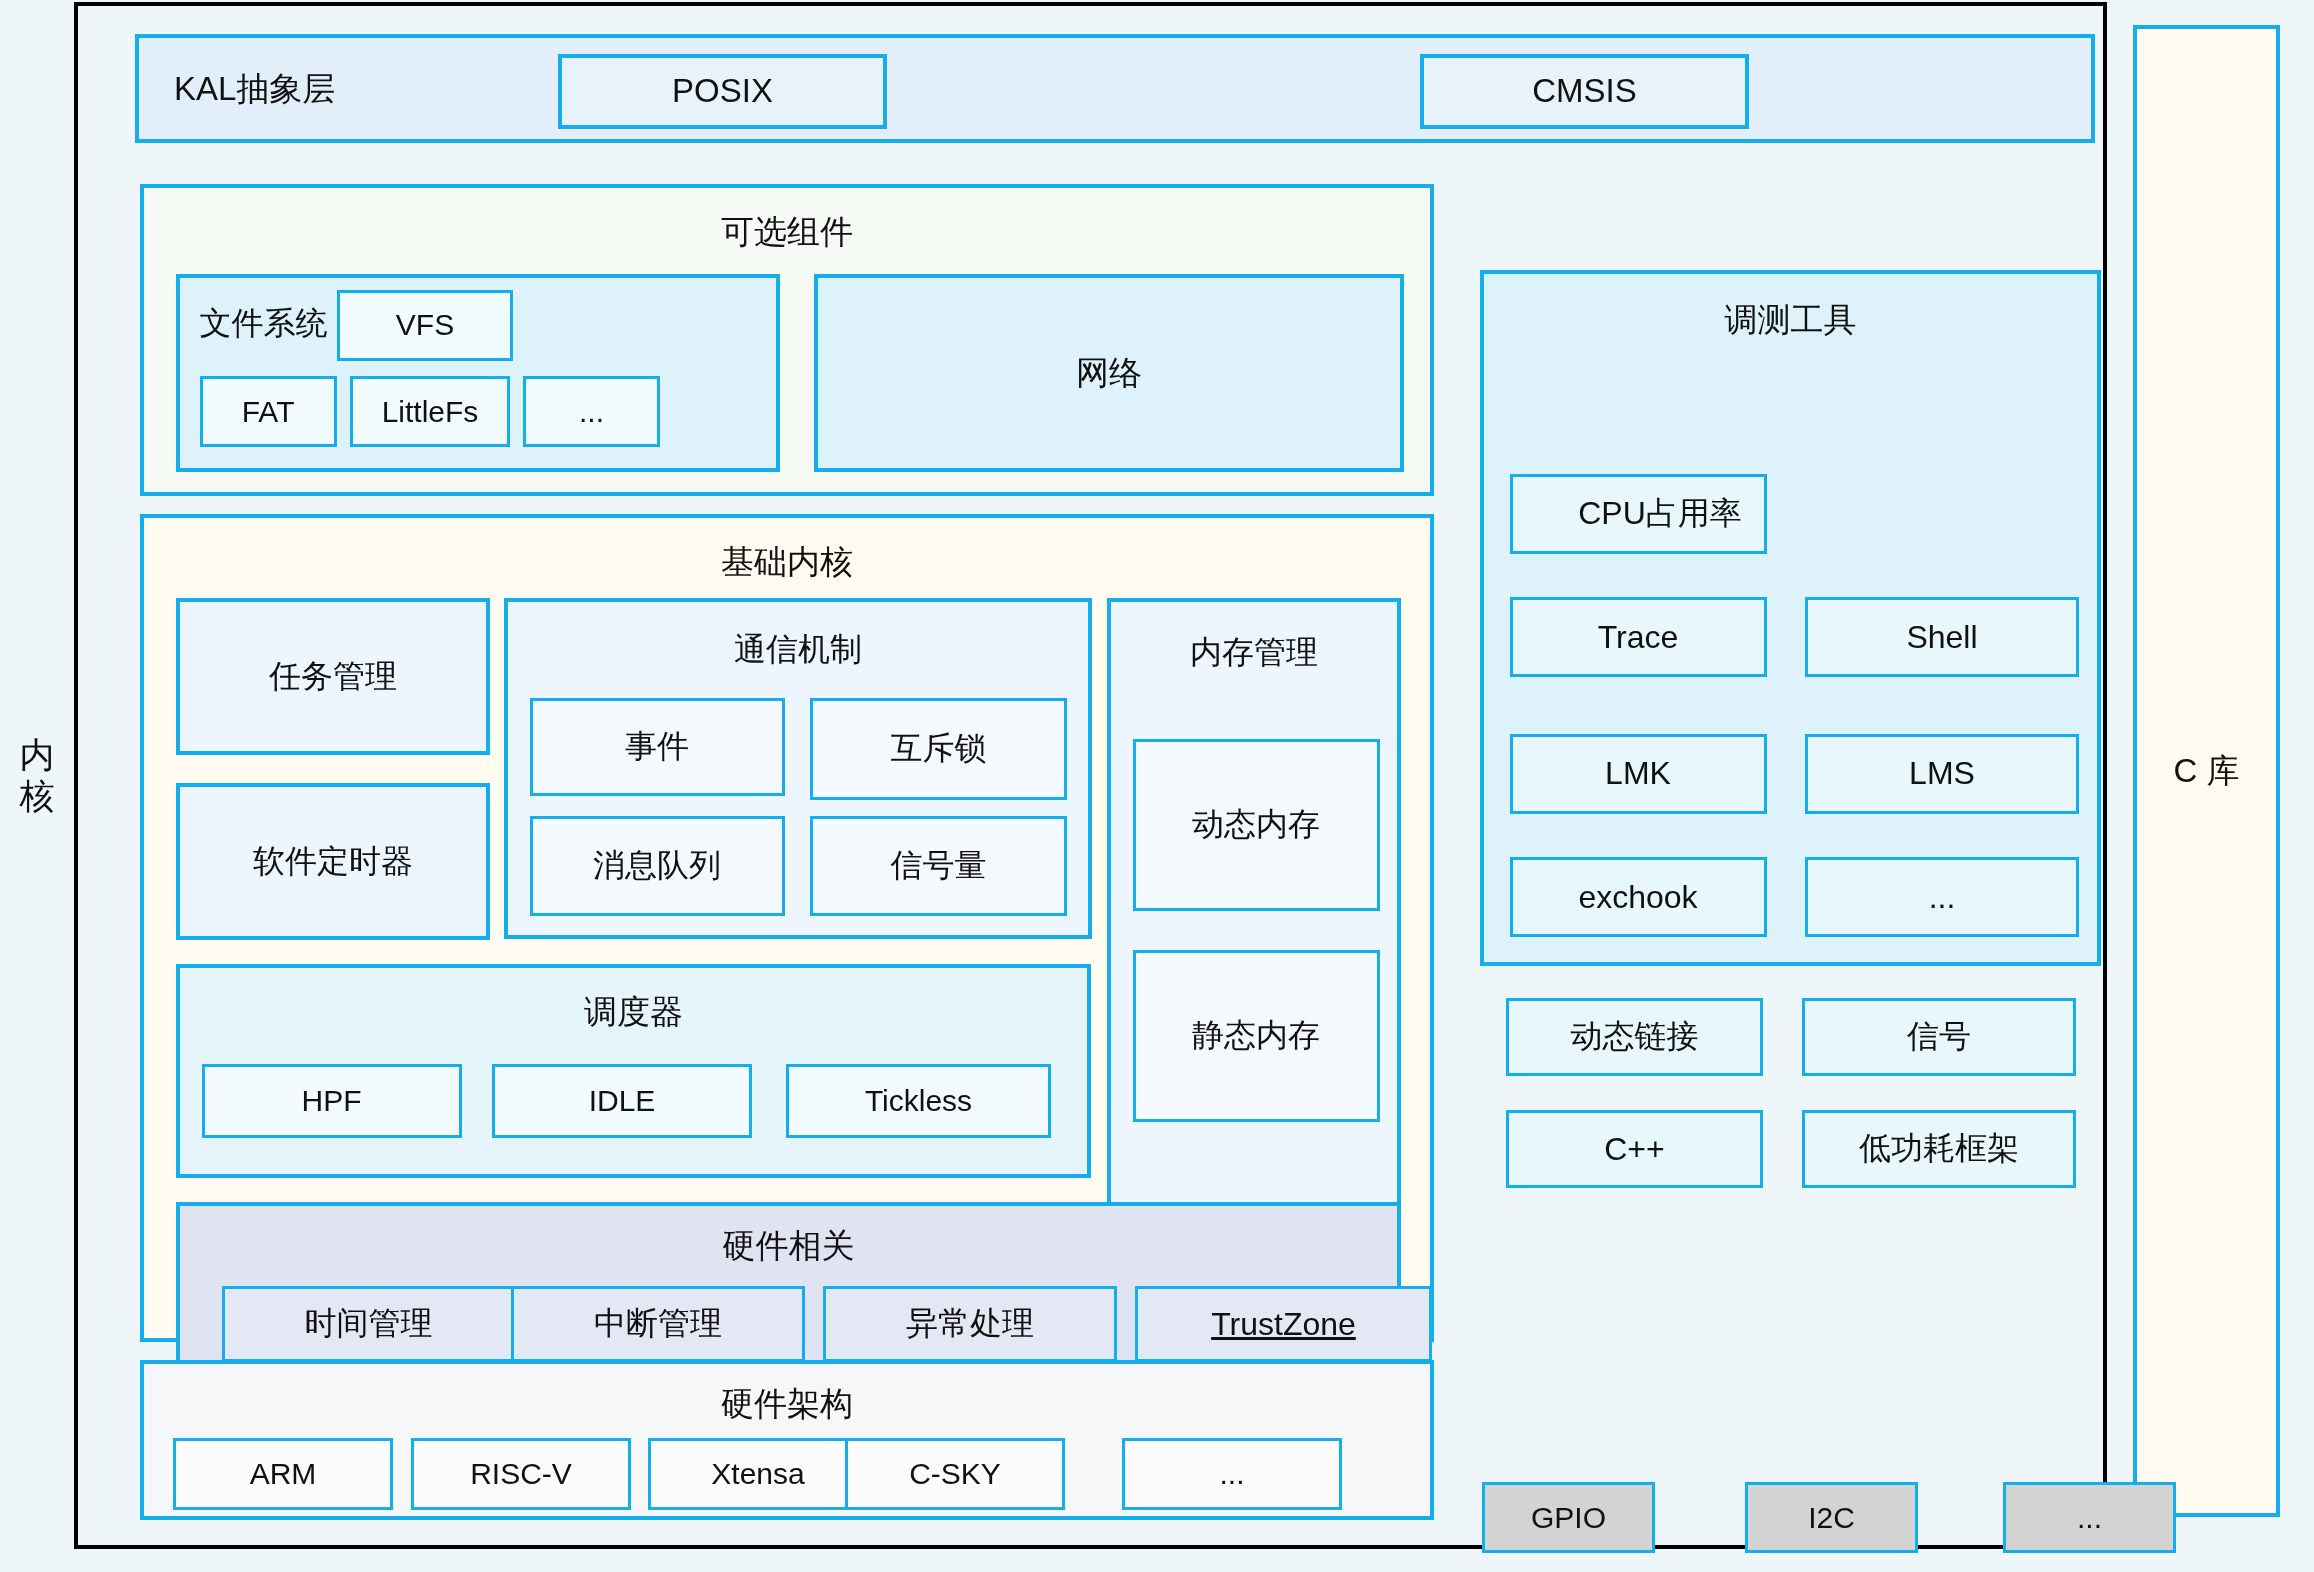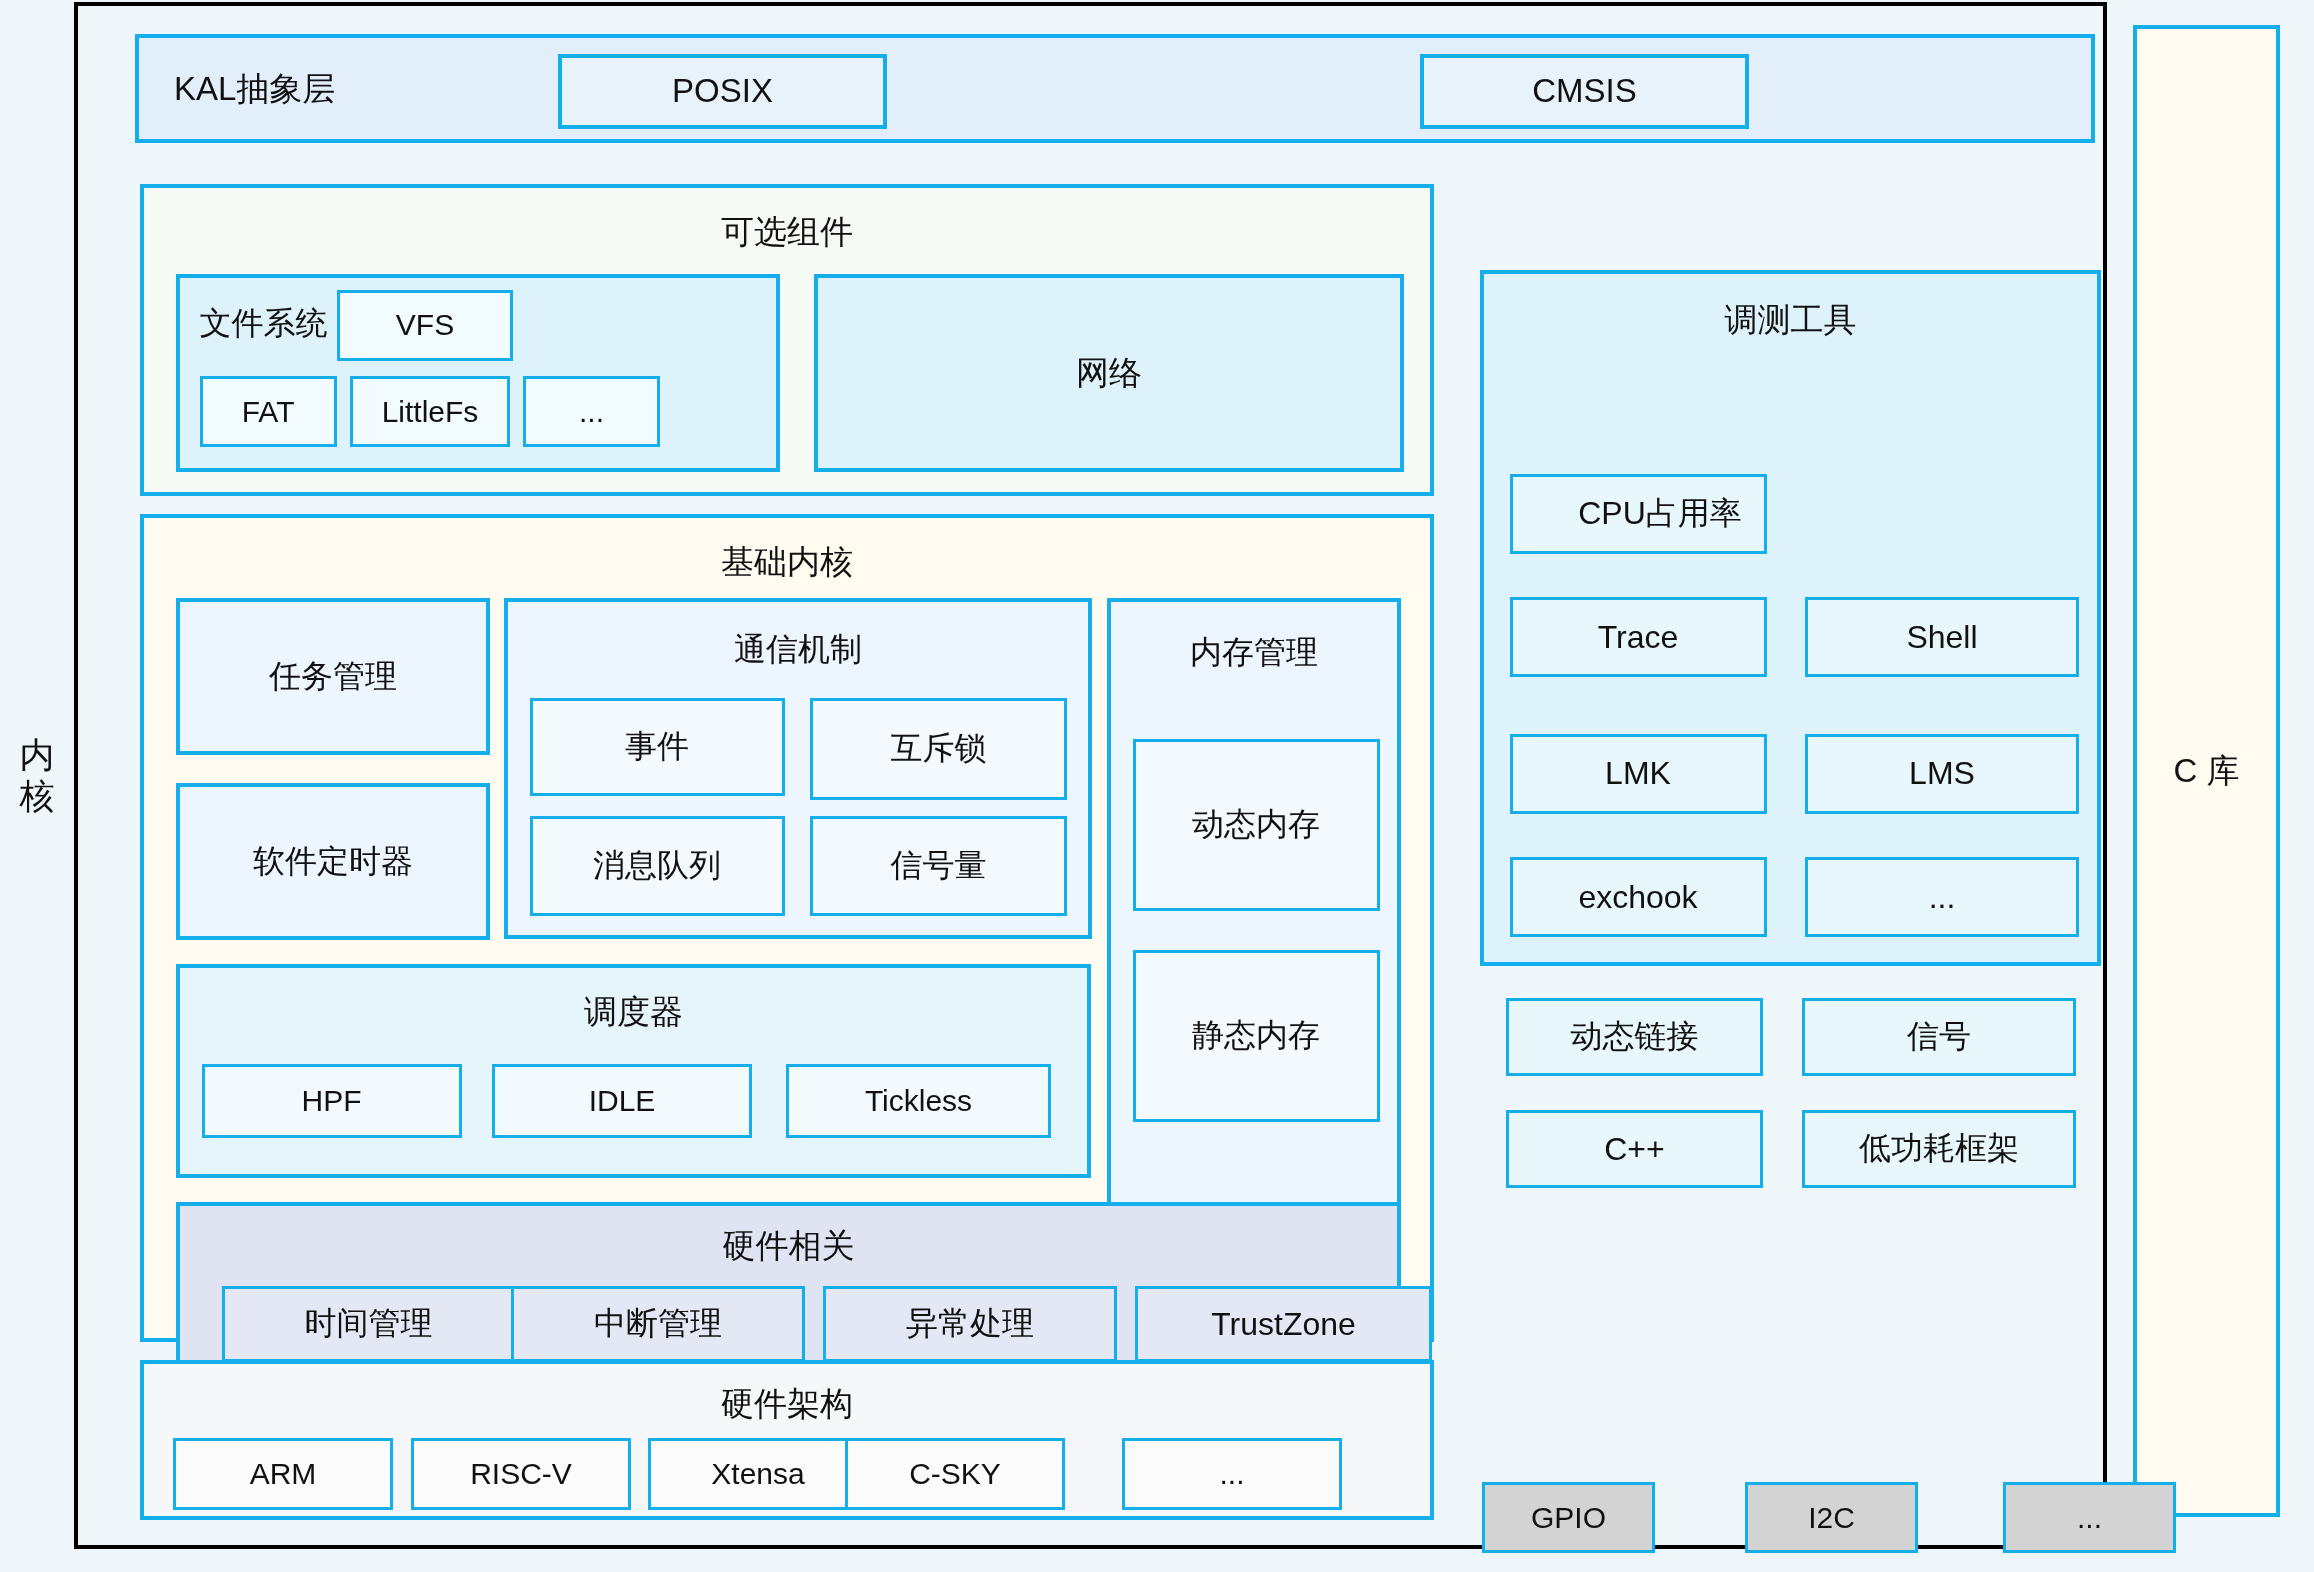--- a/index.html
+++ b/index.html
@@ -150,21 +150,21 @@
     background:#DFE3F2;
   }
   #hwrel .sec-title{position:absolute;left:0;right:0;top:17.6px;text-align:center;font-size:33px;}
   #hwrel .sub{
     position:absolute;top:80px;height:76px;background:#E4E8F5;
     display:flex;align-items:center;justify-content:center;font-size:32px;
   }
   #hwrel #h-time{left:17.6px;width:294px;margin-left:24px;}
   #hwrel #h-irq{left:331px;width:294px;}
   #hwrel #h-exc{left:643px;width:294px;}
-  #hwrel #h-tz{left:955px;width:297px;}
+  #hwrel #h-tz{left:955px;width:297px;text-decoration:underline;}
 
   
   #hwarch{
     position:absolute;left:140px;top:1360px;width:1294px;height:160px;
     background:#F6F7F8;
   }
   #hwarch .sec-title{position:absolute;left:0;right:0;top:17.6px;text-align:center;font-size:33px;}
   #hwarch .sub{
     position:absolute;top:74px;height:72px;background:#FBFBFC;
     display:flex;align-items:center;justify-content:center;font-size:30px;

